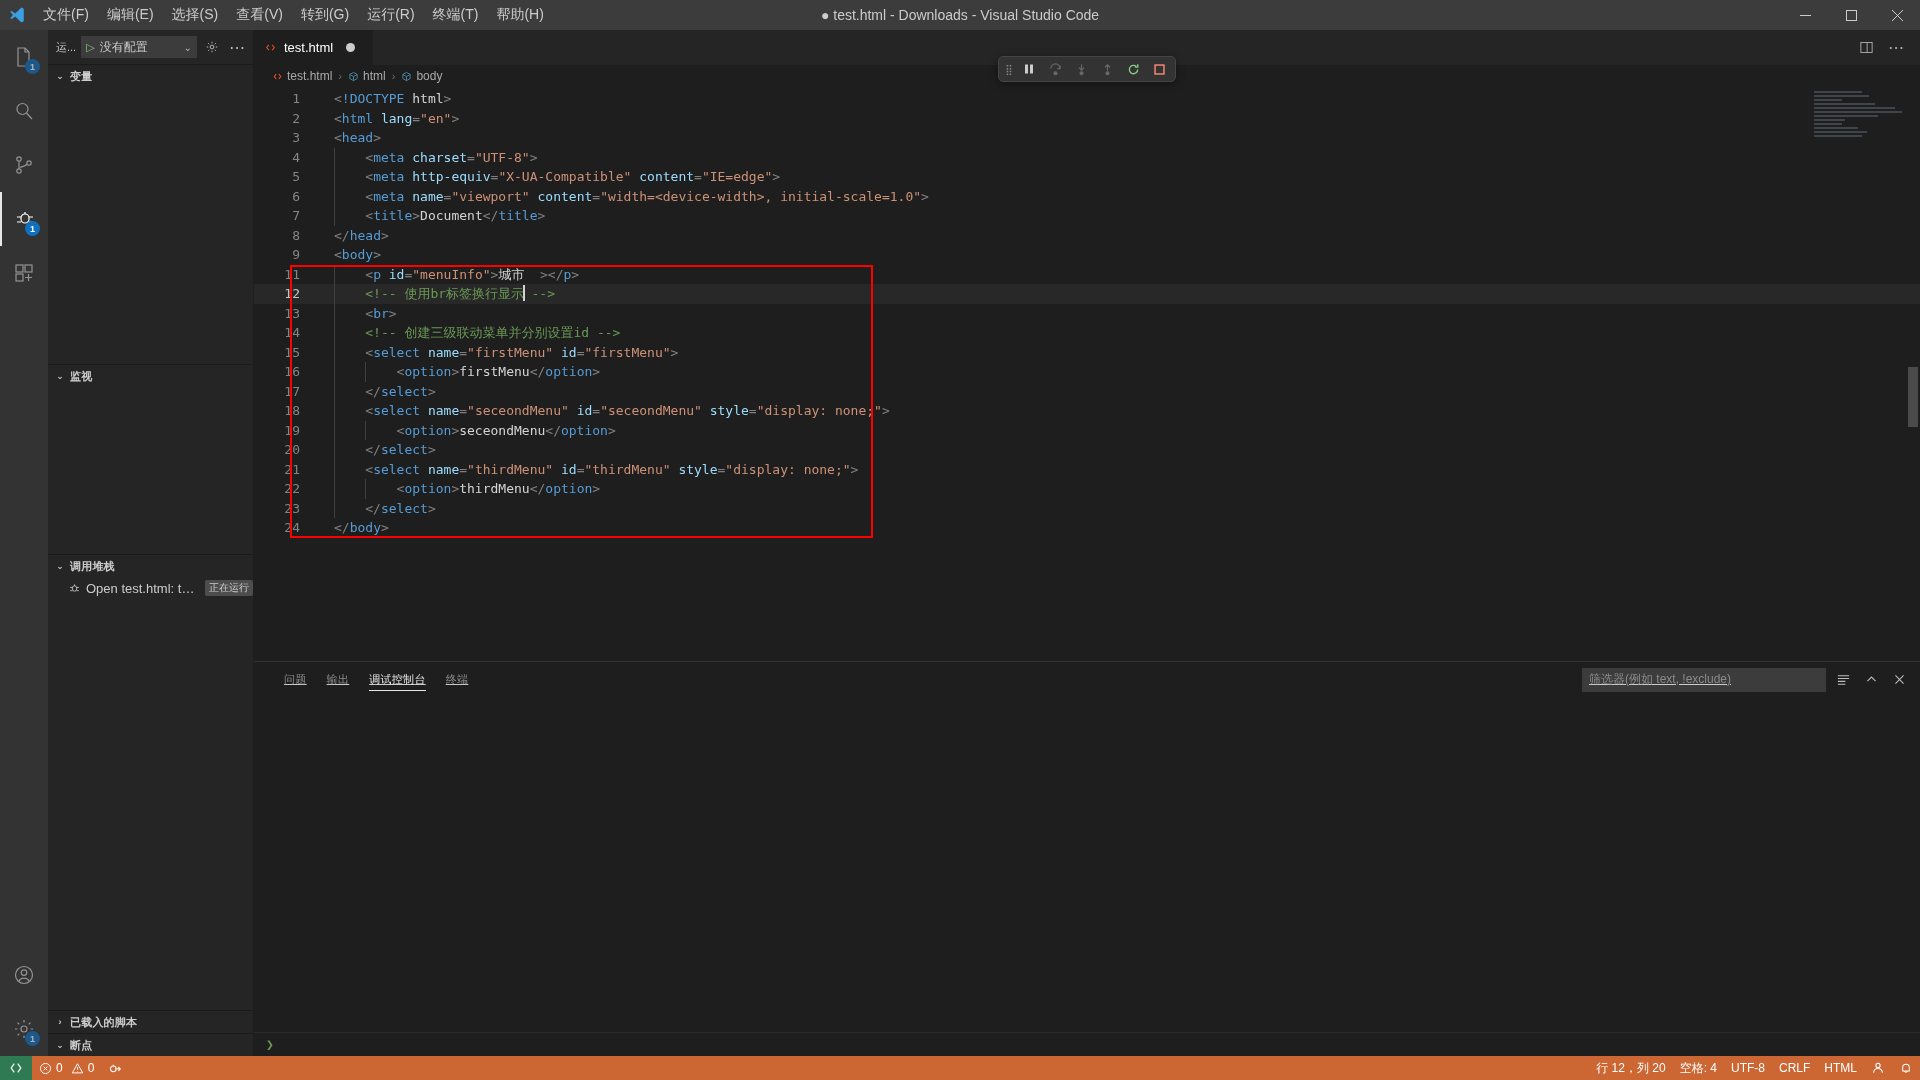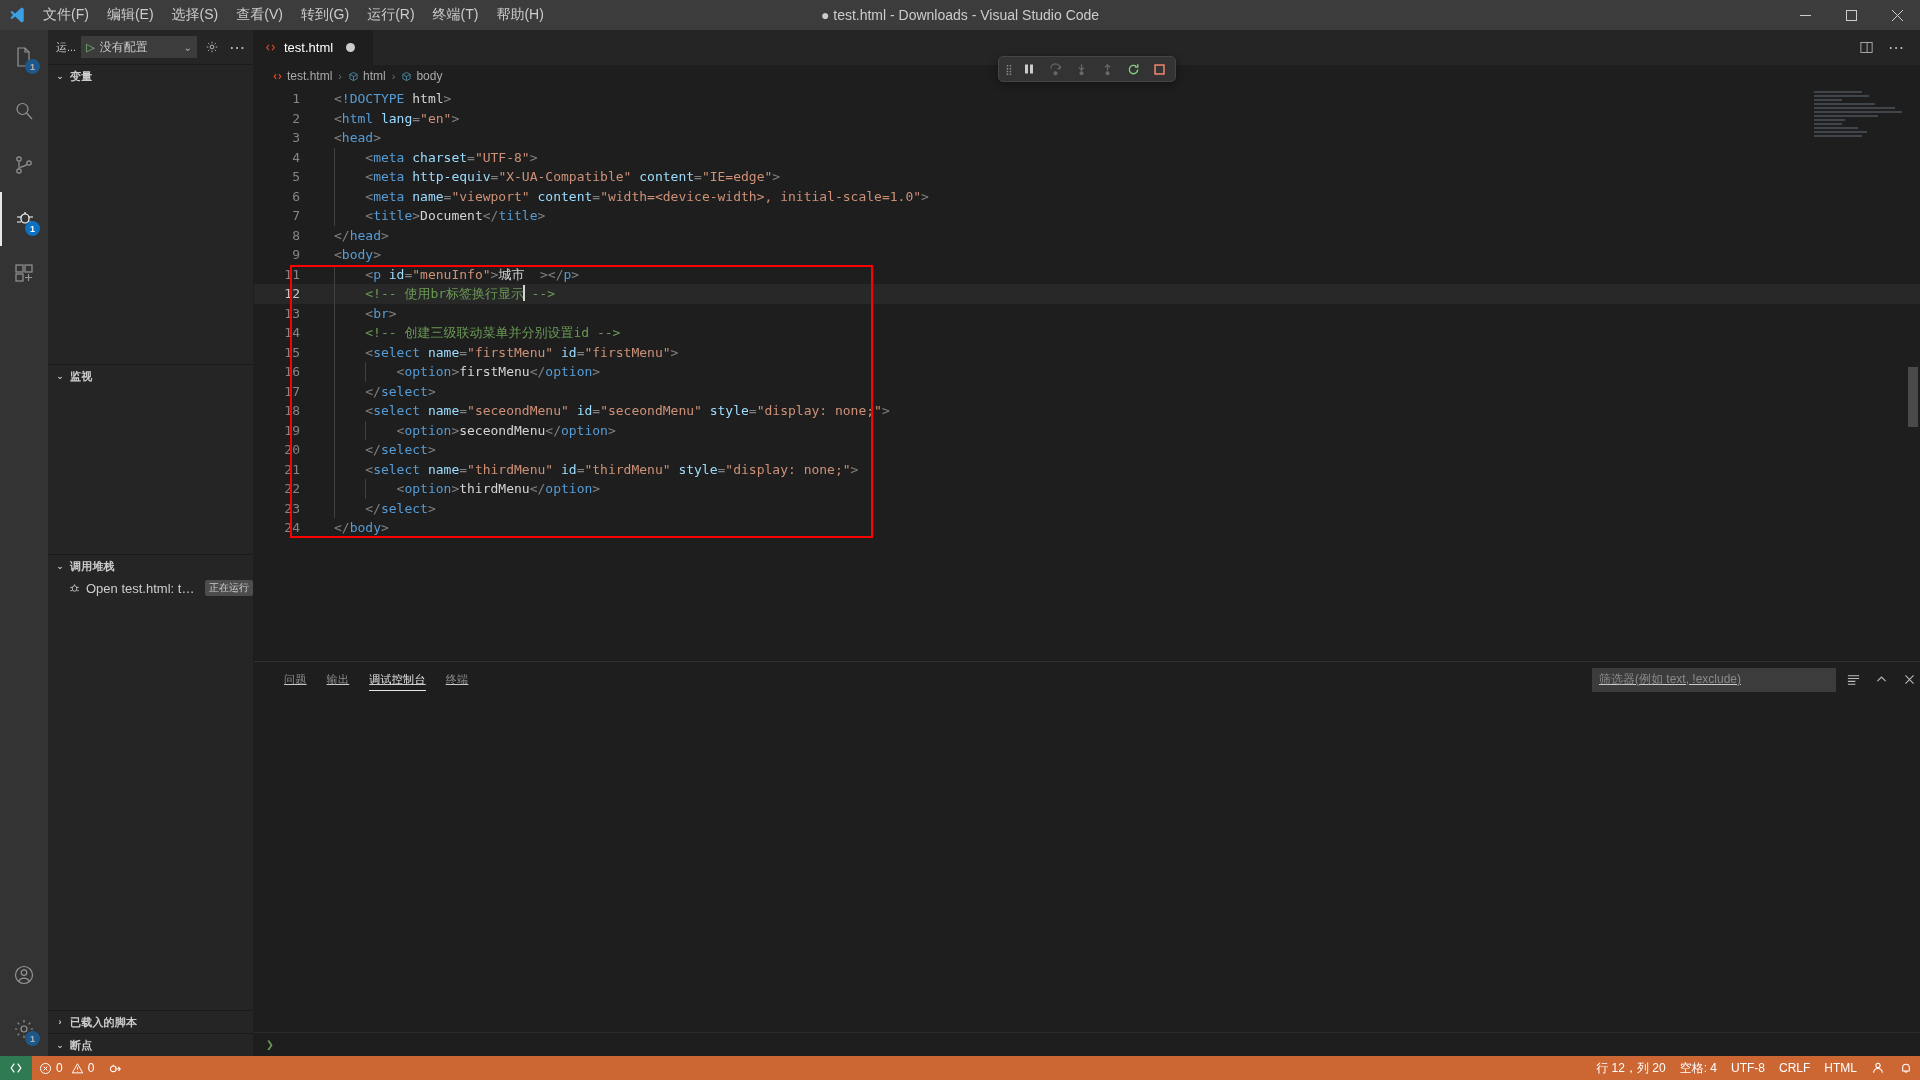--- a/index.html
+++ b/index.html
@@ -185,21 +185,21 @@
     display: flex; flex-direction: column; }
   .panel-head { height: 35px; display: flex; align-items: center; padding-left: 20px; flex: 0 0 35px; text-decoration: underline; }
   .ptab {
     font-size: 11px; color: #8c8c8c; padding: 0 10px; height: 35px; display: flex; align-items: center;
     position: relative; text-transform: uppercase; letter-spacing: .3px;
   }
   .ptab.active { color: #e7e7e7; }
   .ptab.active::after {
     content:''; position: absolute; left: 10px; right: 10px; bottom: 6px; height: 1px; background: #e7e7e7;
   }
-  .panel-right { margin-left: auto; display: flex; align-items: center; gap: 6px; padding-right: 0; }
+  .panel-right { margin-left: auto; display: flex; align-items: center; gap: 6px; padding-right: 10px; }
   .filter-box {
     background: #3c3c3c; border: 1px solid #3c3c3c; height: 24px; width: 244px;
     display: flex; align-items: center; padding: 0 6px; font-size: 12px; color: #8b8b8b;
   }
   .panel-ic { width: 22px; height: 22px; display:flex; align-items:center; justify-content:center; color:#cccccc; opacity:.9;}
   .panel-body { flex: 1 1 auto; position: relative; }
   .repl-input-row {
     position: absolute; bottom: 0; left: 0; right: 0; height: 24px; display: flex; align-items: center;
     padding-left: 12px; border-top: 1px solid #2b2b2b;
   }

